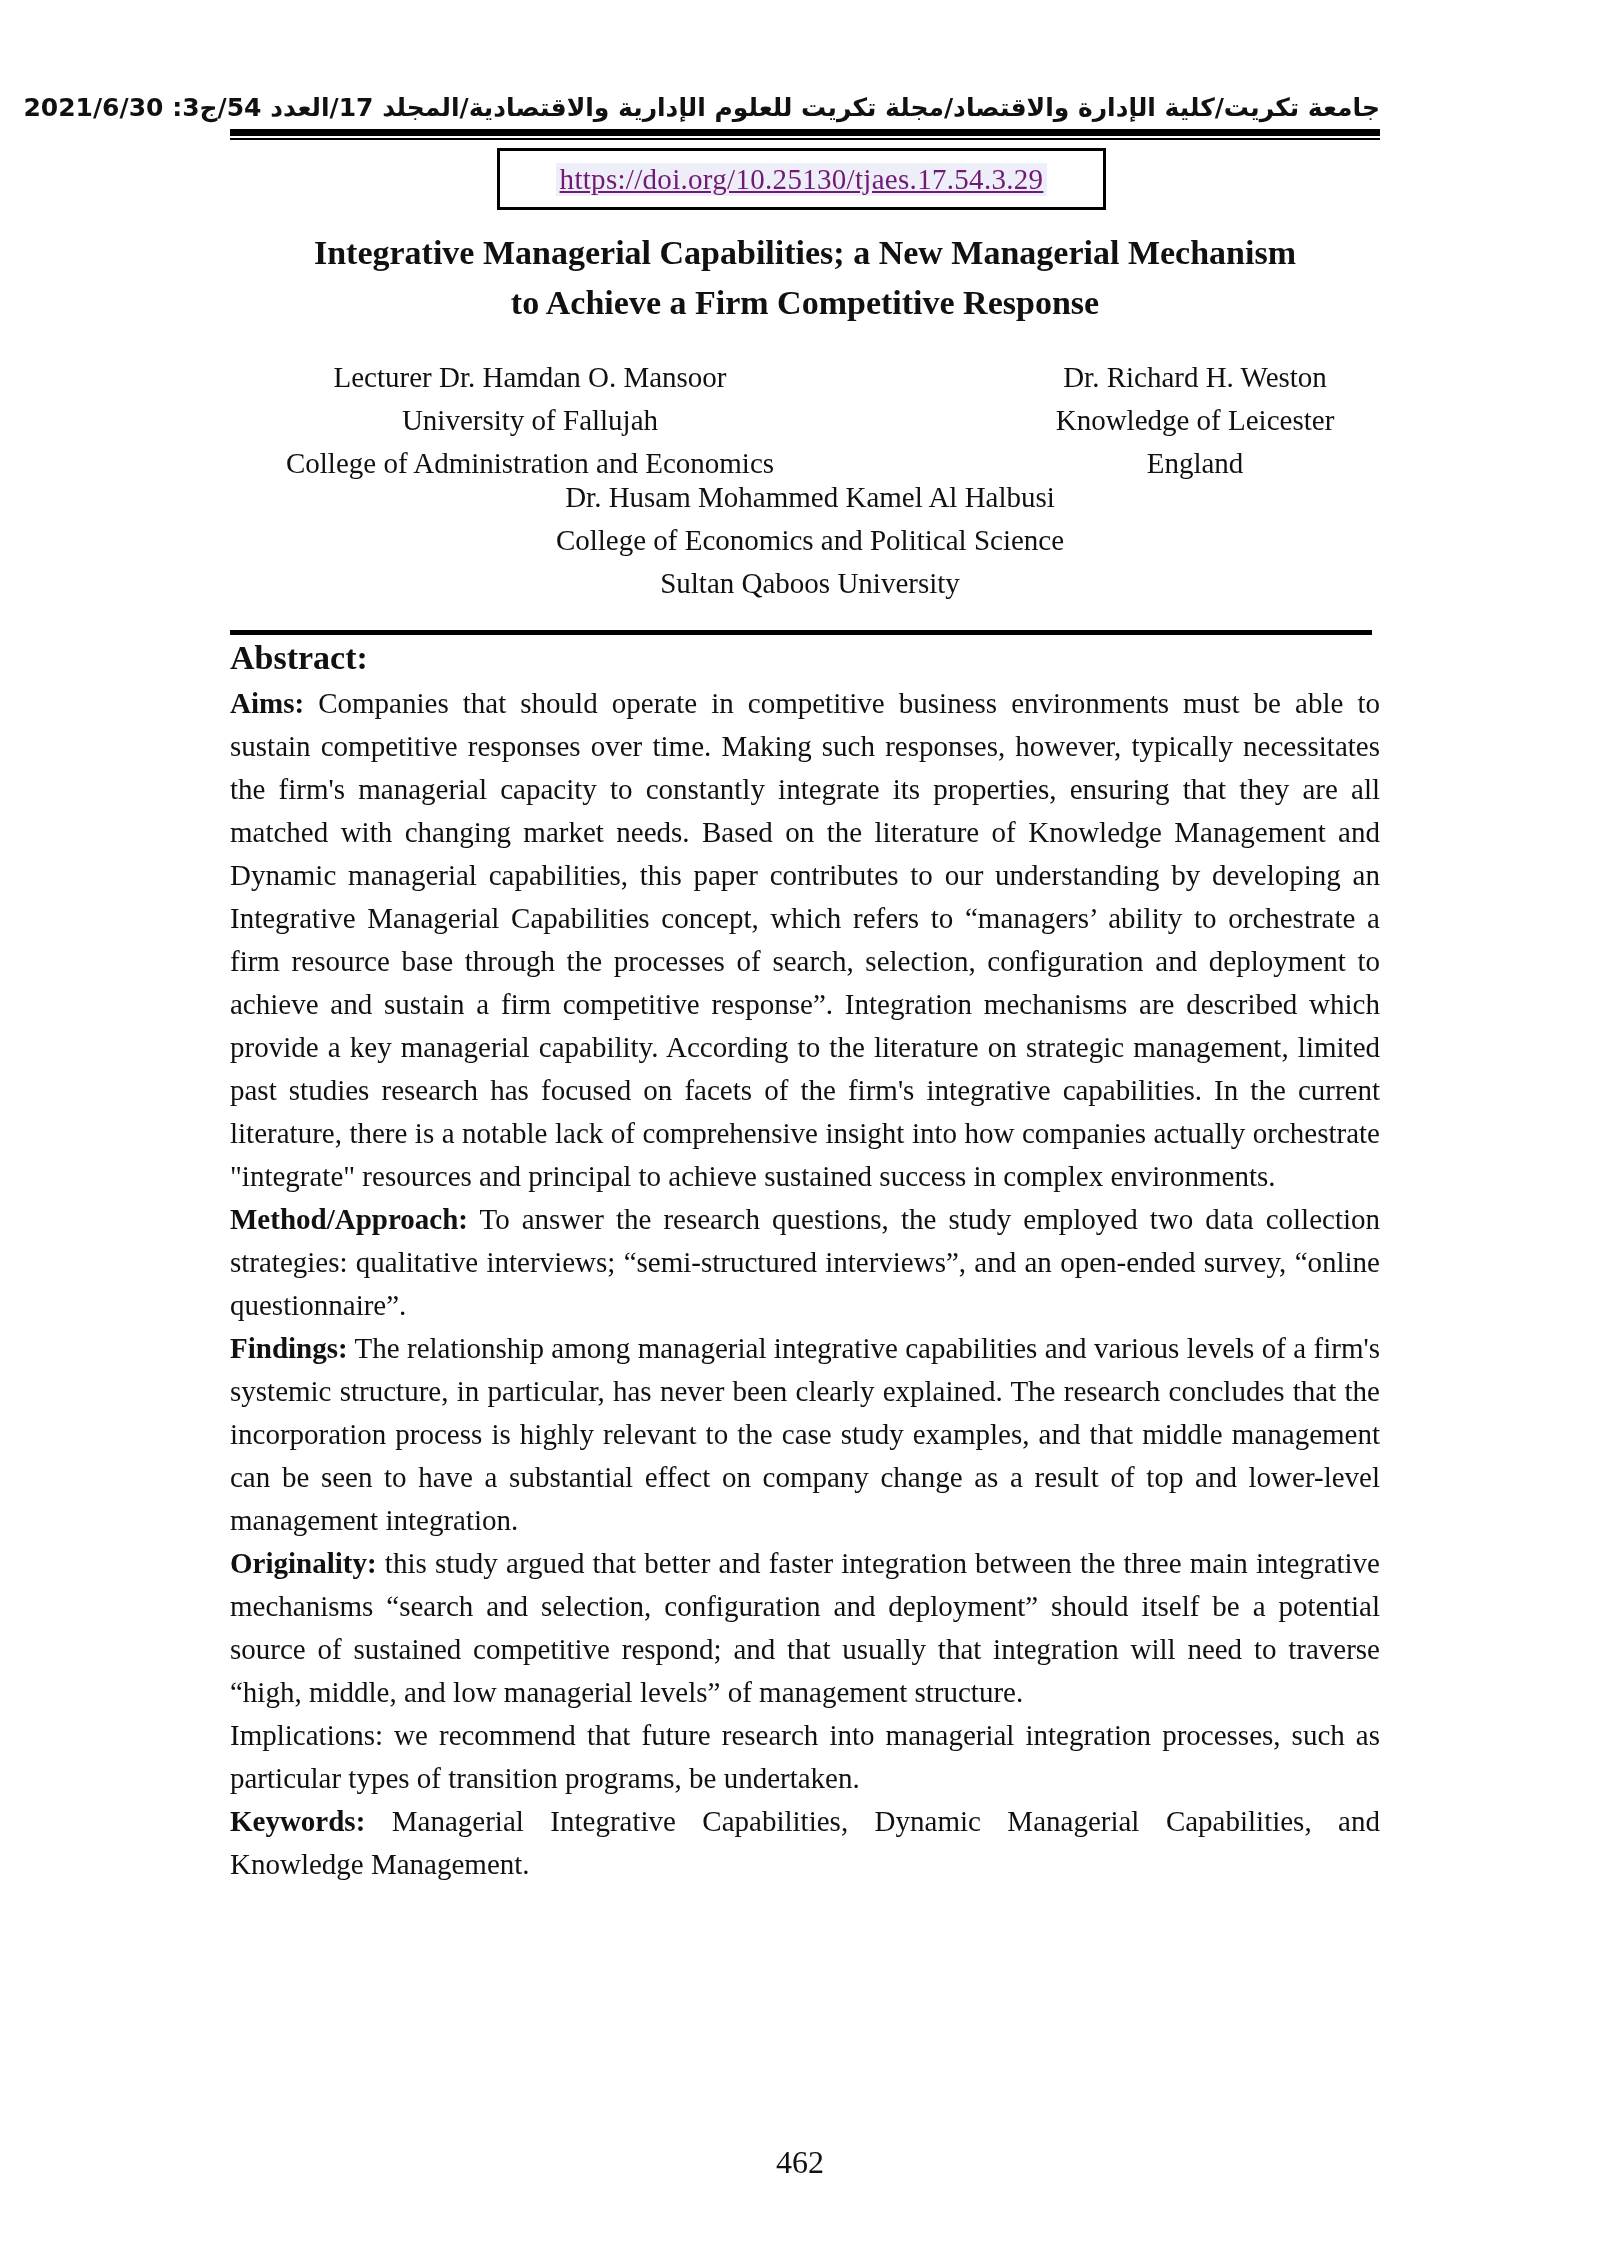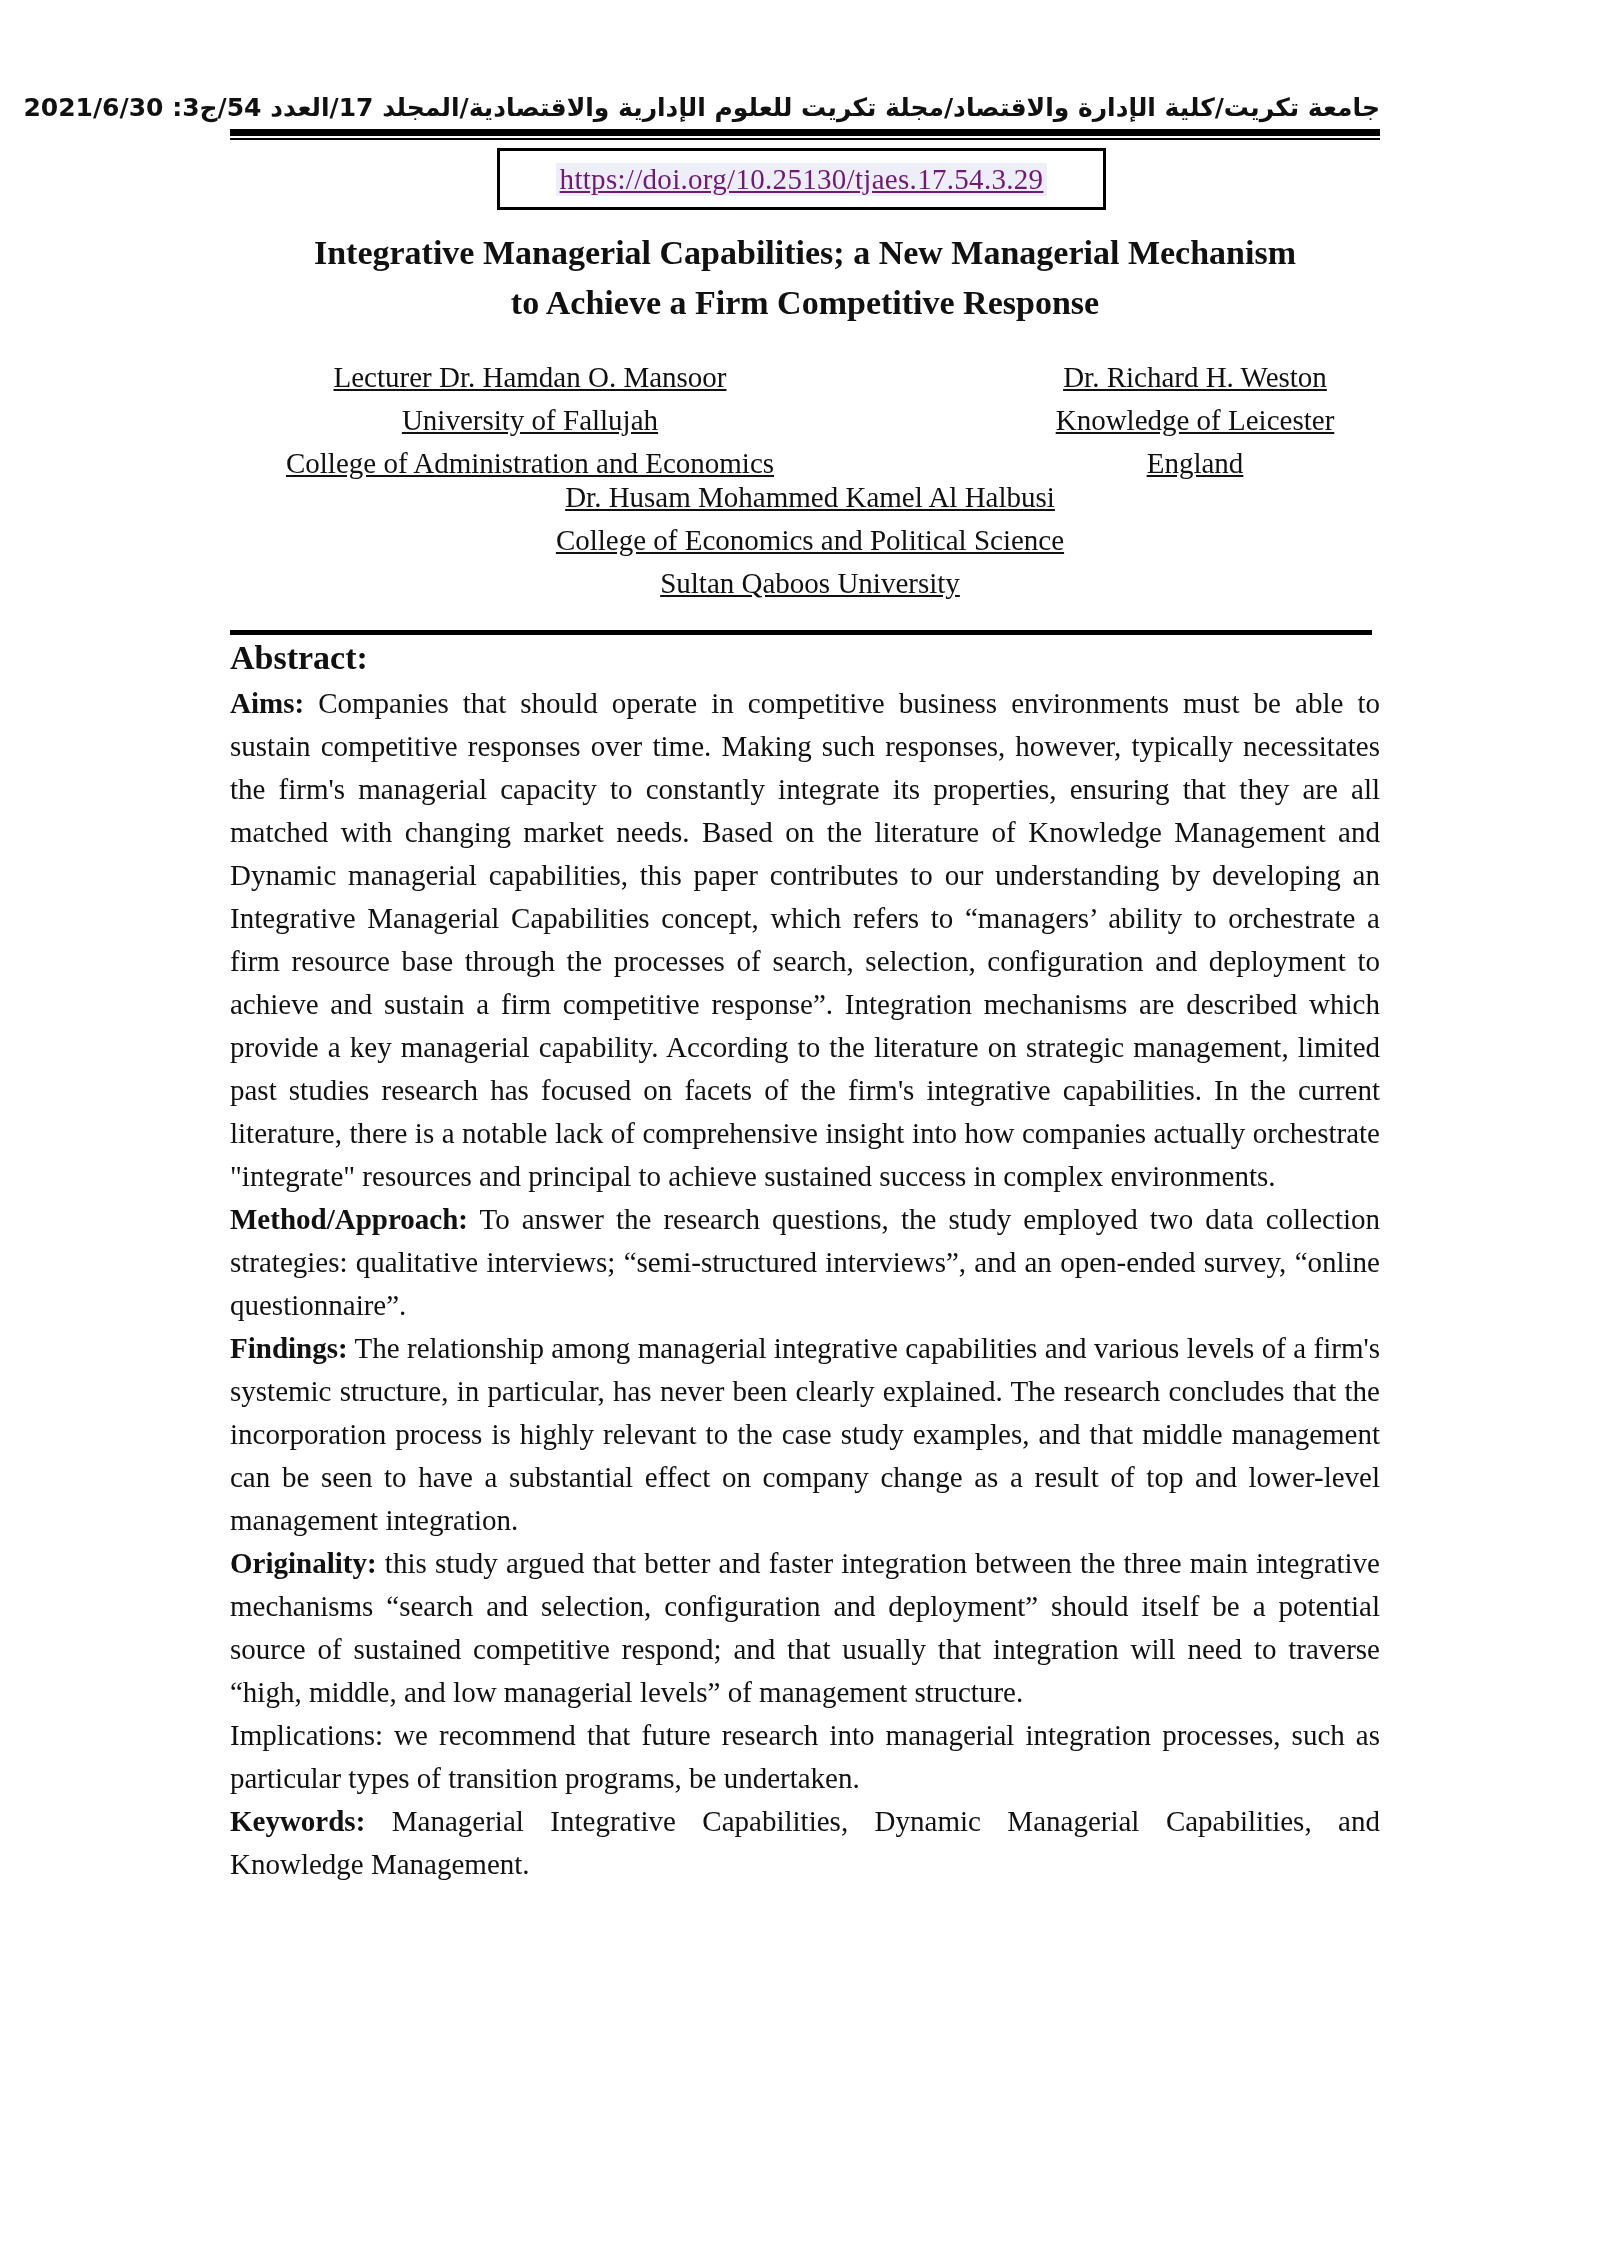--- a/index.html
+++ b/index.html
@@ -87,21 +87,21 @@
     line-height: 50px;
   }
   .title div { white-space: nowrap; }
   
   .author-block {
     position: absolute;
     text-align: center;
     font-size: 29px;
     line-height: 43px;
   }
-  .author-block div { white-space: nowrap; text-decoration: underline; }
+  .author-block div { white-space: nowrap; }
   .author-1 { left: 240px; width: 580px; top: 356px; }
   .author-2 { left: 1000px; width: 390px; top: 356px; }
   .author-3 { left: 430px; width: 760px; top: 476px; }
   
   .abstract-rule {
     position: absolute;
     left: 230px;
     width: 1142px;
     top: 630px;
     height: 5px;
@@ -184,14 +184,15 @@
 
   <div class="abstract-body">
     <p><span class="label">Aims:</span><span> Companies that should operate in competitive business environments must be able to sustain competitive responses over time. Making such responses, however, typically necessitates the firm's managerial capacity to constantly integrate its properties, ensuring that they are all matched with changing market needs. Based on the literature of Knowledge Management and Dynamic managerial capabilities, this paper contributes to our understanding by developing an Integrative Managerial Capabilities concept, which refers to “managers’ ability to orchestrate a firm resource base through the processes of search, selection, configuration and deployment to achieve and sustain a firm competitive response”. Integration mechanisms are described which provide a key managerial capability. According to the literature on strategic management, limited past studies research has focused on facets of the firm's integrative capabilities. In the current literature, there is a notable lack of comprehensive insight into how companies actually orchestrate "integrate" resources and principal to achieve sustained success in complex environments.</span></p>
     <p><span class="label">Method/Approach:</span><span> To answer the research questions, the study employed two data collection strategies: qualitative interviews; “semi-structured interviews”, and an open-ended survey, “online questionnaire”.</span></p>
     <p><span class="label">Findings:</span><span> The relationship among managerial integrative capabilities and various levels of a firm's systemic structure, in particular, has never been clearly explained. The research concludes that the incorporation process is highly relevant to the case study examples, and that middle management can be seen to have a substantial effect on company change as a result of top and lower-level management integration.</span></p>
     <p><span class="label">Originality:</span><span> this study argued that better and faster integration between the three main integrative mechanisms “search and selection, configuration and deployment” should itself be a potential source of sustained competitive respond; and that usually that integration will need to traverse “high, middle, and low managerial levels” of management structure.</span></p>
     <p><span>Implications: we recommend that future research into managerial integration processes, such as particular types of transition programs, be undertaken.</span></p>
     <p><span class="label">Keywords:</span><span> Managerial Integrative Capabilities, Dynamic Managerial Capabilities, and Knowledge Management.</span></p>
   </div>
 
+  <div class="page-number">462</div>
 
 </div>
 
 </body></html>

